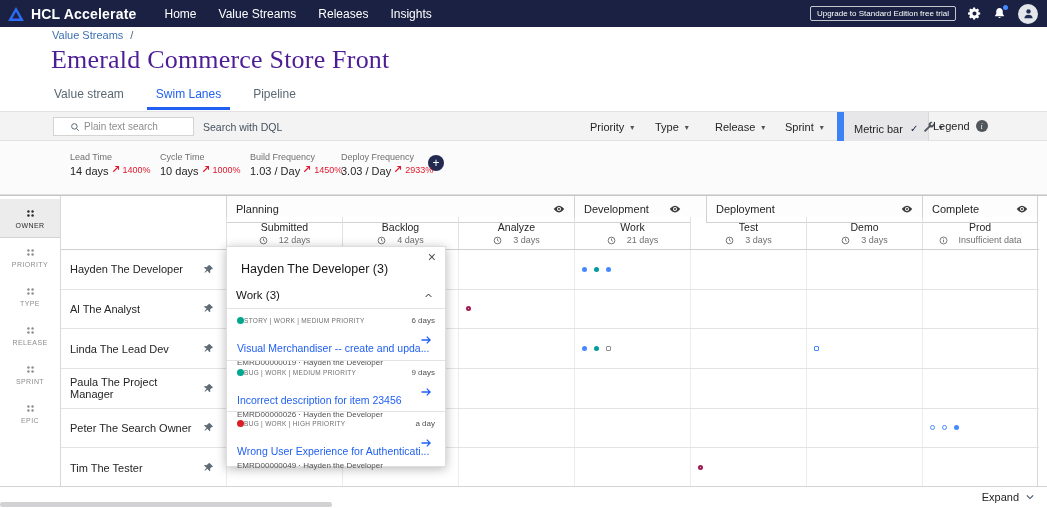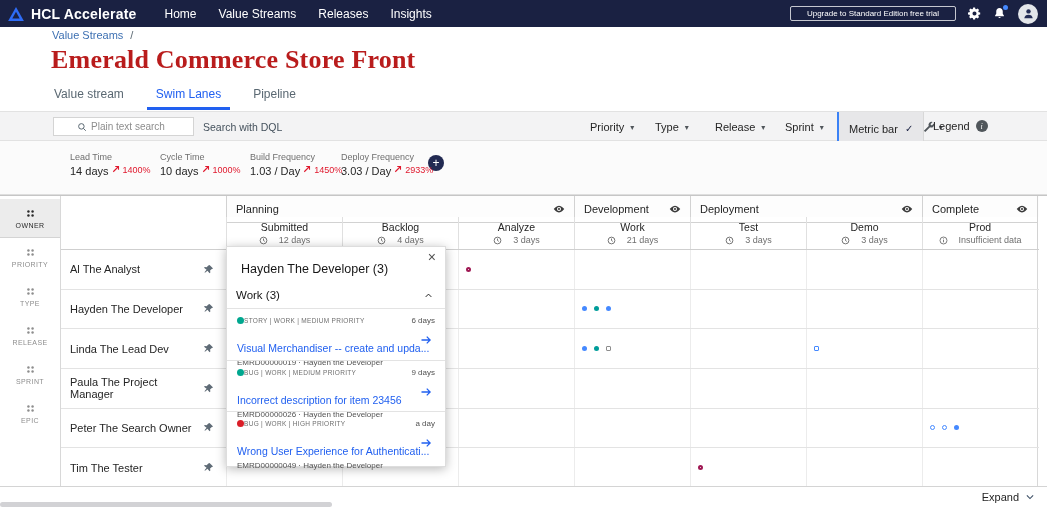--- a/index.html
+++ b/index.html
@@ -11,47 +11,47 @@
   .app{position:absolute;inset:0}
 
   
   .topnav{position:absolute;top:0;left:0;right:0;height:27px;background:#1a2142;display:flex;align-items:center;color:#fff;z-index:10}
   .brand{display:flex;align-items:center;gap:7px;padding-left:8px;cursor:pointer}
   .brand-logo svg{width:16px;height:14px}
   .brand-text{font-size:14px;font-weight:bold;letter-spacing:.2px}
   .nav-items{display:flex;margin-left:17px}
   .nav-item{color:#fff;font-size:12px;padding:6px 11px;cursor:pointer}
   .nav-right{margin-left:auto;display:flex;align-items:center;gap:12px;padding-right:9px}
-  .upgrade{font-family:inherit;font-size:8px;color:#fff;background:transparent;border:1px solid rgba(255,255,255,.75);border-radius:2px;padding:2px 16px;cursor:pointer;white-space:nowrap}
+  .upgrade{font-family:inherit;font-size:8px;color:#fff;background:transparent;border:1px solid rgba(255,255,255,.75);border-radius:2px;padding:2px 6px;cursor:pointer;white-space:nowrap}
   .nav-ico{position:relative;cursor:pointer}
   .nav-ico svg{width:13px;height:13px}
   .badge{position:absolute;top:-2px;right:-2px;width:5px;height:5px;border-radius:50%;background:#4589ff}
   .avatar{width:20px;height:20px;border-radius:50%;background:#e3e6ea;display:flex;align-items:center;justify-content:center;cursor:pointer}
   .avatar svg{width:13px;height:13px}
 
   
   .breadcrumb{position:absolute;top:29px;left:52px;font-size:11px}
   .breadcrumb a{color:#3d70b2}
   .breadcrumb .sep{color:#5a6872;margin-left:7px}
-  .page-title{position:absolute;top:45px;left:51px;font-family:"Liberation Serif",serif;font-weight:700;font-size:26px;color:#b91c1c;letter-spacing:.2px}
+  .page-title{position:absolute;top:45px;left:51px;font-family:"Liberation Serif",serif;font-weight:400;font-size:26px;color:#4c1d95;letter-spacing:.2px}
   .tabs{position:absolute;top:86px;left:45px;display:flex;gap:14px}
   .tab{font-size:12px;color:#5a6872;padding:2px 9px 6px;border-bottom:3px solid transparent;cursor:pointer;line-height:13px}
   .tab.active{color:#2160f0;border-bottom-color:#2160f0}
 
   
   .filterbar{position:absolute;top:111px;left:0;right:0;height:30px;background:#f3f3f4;border-top:1px solid #e2e2e2;border-bottom:1px solid #e2e2e2}
-  .search{position:absolute;left:53px;top:5px;width:141px;height:19px;background:#fff;border:1px solid #d4d4d4;display:flex;align-items:center;padding:0 23px;gap:4px}
+  .search{position:absolute;left:53px;top:5px;width:141px;height:19px;background:#fff;border:1px solid #d4d4d4;display:flex;align-items:center;padding:0 16px;gap:4px}
   .search svg{width:10px;height:10px}
   .search input{border:0;outline:0;background:transparent;font-size:10px;color:#161616;width:100%;font-family:inherit}
   .search input::placeholder{color:#8d8d8d}
   .dql{position:absolute;left:203px;top:9px;font-size:10.5px;color:#44515c;cursor:pointer}
   .dd{position:absolute;top:9px;font-size:11px;color:#252525;display:flex;align-items:center;gap:6px;cursor:pointer}
   .caret{font-size:8px;color:#50565b}
   #dd-0{left:590px}#dd-1{left:655px}#dd-2{left:715px}#dd-3{left:785px}
-  .chip{position:absolute;left:837px;top:0;height:33px;background:#e7e7e9;border-left:2px solid #3b82f6;border-right:1px solid #d8d8d8;display:flex;align-items:center;gap:7px;padding:0 10px;font-size:11px;color:#252525;cursor:pointer}
+  .chip{position:absolute;left:837px;top:0;height:33px;background:#e7e7e9;border-left:7px solid #3b82f6;border-right:1px solid #d8d8d8;display:flex;align-items:center;gap:7px;padding:0 10px;font-size:11px;color:#252525;cursor:pointer}
   .check{font-size:10px;color:#1a2142}
   .tools{position:absolute;left:923px;top:9px;display:flex;align-items:center;gap:4px;cursor:pointer}
   .tools svg{width:12px;height:12px}
   .legend{position:absolute;left:933px;top:8px;display:flex;align-items:center;gap:6px;font-size:11px;color:#252525;cursor:pointer}
   .info-i{width:12px;height:12px;border-radius:50%;background:#50565b;color:#fff;font-size:8px;display:flex;align-items:center;justify-content:center;font-family:"Liberation Serif",serif;font-style:italic}
 
   
   .metricsbar{position:absolute;top:141px;left:0;right:0;height:54px;background:#fbfbfb;border-bottom:1px solid #dedede}
   .metric{position:absolute;top:11px}
   #metric-0{left:70px}#metric-1{left:160px}#metric-2{left:250px}#metric-3{left:341px}
@@ -355,21 +355,21 @@
           </div>
           <div class="gcell" style="grid-column: span 1;">
             <span class="gname">Development</span>
             <span class="eye">
               <svg viewBox="0 0 16 16">
                 <path d="M8 3.5C4.5 3.5 1.8 7 1 8c.8 1 3.5 4.5 7 4.5s6.2-3.5 7-4.5c-.8-1-3.5-4.5-7-4.5zm0 7.2A2.7 2.7 0 1 1 8 5.3a2.7 2.7 0 0 1 0 5.4z" fill="#3c3c3c"></path>
                 <circle cx="8" cy="8" r="1.4" fill="#3c3c3c"></circle>
               </svg>
             </span>
           </div>
-          <div class="gcell" style="grid-column: span 2;">
+          <div class="gcell" style="grid-column: span 2; margin-left: 16px;">
             <span class="gname">Deployment</span>
             <span class="eye">
               <svg viewBox="0 0 16 16">
                 <path d="M8 3.5C4.5 3.5 1.8 7 1 8c.8 1 3.5 4.5 7 4.5s6.2-3.5 7-4.5c-.8-1-3.5-4.5-7-4.5zm0 7.2A2.7 2.7 0 1 1 8 5.3a2.7 2.7 0 0 1 0 5.4z" fill="#3c3c3c"></path>
                 <circle cx="8" cy="8" r="1.4" fill="#3c3c3c"></circle>
               </svg>
             </span>
           </div>
           <div class="gcell" style="grid-column: span 1;">
             <span class="gname">Complete</span>
@@ -465,54 +465,54 @@
                   <rect x="7.2" y="4.3" width="1.6" height="1.6" fill="#6f6f6f"></rect>
                 </svg>
               </span>
               <span>Insufficient data</span>
             </div>
           </div>
         </div>
       <div class="lanes" id="lanes">
           <div class="lane">
             <div class="lcell lane-label">
-              <span class="lane-name">Al The Analyst</span>
-              <span class="pin">
-                <svg viewBox="0 0 16 16">
-                  <path d="M9.5 1.3l5.2 5.2-1.9.6-2.5 2.5.4 2.7-1.1 1.1-3.1-3.7-3.6 3-.7-.7 3-3.6L1.5 5.3l1.1-1.1 2.7.4 2.5-2.5z" fill="#5f6b76"></path>
-                </svg>
-              </span>
-            </div>
-            <div class="lcell"></div>
-            <div class="lcell"></div>
-            <div class="lcell">
-              <span class="dot ring" style="border: 2px solid rgb(159, 24, 83); background: rgb(255, 255, 255);"></span>
-            </div>
-            <div class="lcell"></div>
-            <div class="lcell"></div>
-            <div class="lcell"></div>
-            <div class="lcell"></div>
-          </div>
-          <div class="lane">
-            <div class="lcell lane-label">
               <span class="lane-name">Hayden The Developer</span>
               <span class="pin">
                 <svg viewBox="0 0 16 16">
                   <path d="M9.5 1.3l5.2 5.2-1.9.6-2.5 2.5.4 2.7-1.1 1.1-3.1-3.7-3.6 3-.7-.7 3-3.6L1.5 5.3l1.1-1.1 2.7.4 2.5-2.5z" fill="#5f6b76"></path>
                 </svg>
               </span>
             </div>
             <div class="lcell"></div>
             <div class="lcell"></div>
             <div class="lcell"></div>
             <div class="lcell">
               <span class="dot circle" style="background: rgb(69, 137, 255);"></span>
               <span class="dot circle" style="background: rgb(0, 157, 154);"></span>
               <span class="dot circle" style="background: rgb(69, 137, 255);"></span>
             </div>
+            <div class="lcell"></div>
+            <div class="lcell"></div>
+            <div class="lcell"></div>
+          </div>
+          <div class="lane">
+            <div class="lcell lane-label">
+              <span class="lane-name">Al The Analyst</span>
+              <span class="pin">
+                <svg viewBox="0 0 16 16">
+                  <path d="M9.5 1.3l5.2 5.2-1.9.6-2.5 2.5.4 2.7-1.1 1.1-3.1-3.7-3.6 3-.7-.7 3-3.6L1.5 5.3l1.1-1.1 2.7.4 2.5-2.5z" fill="#5f6b76"></path>
+                </svg>
+              </span>
+            </div>
+            <div class="lcell"></div>
+            <div class="lcell"></div>
+            <div class="lcell">
+              <span class="dot ring" style="border: 2px solid rgb(159, 24, 83); background: rgb(255, 255, 255);"></span>
+            </div>
+            <div class="lcell"></div>
             <div class="lcell"></div>
             <div class="lcell"></div>
             <div class="lcell"></div>
           </div>
           <div class="lane">
             <div class="lcell lane-label">
               <span class="lane-name">Linda The Lead Dev</span>
               <span class="pin">
                 <svg viewBox="0 0 16 16">
                   <path d="M9.5 1.3l5.2 5.2-1.9.6-2.5 2.5.4 2.7-1.1 1.1-3.1-3.7-3.6 3-.7-.7 3-3.6L1.5 5.3l1.1-1.1 2.7.4 2.5-2.5z" fill="#5f6b76"></path>

